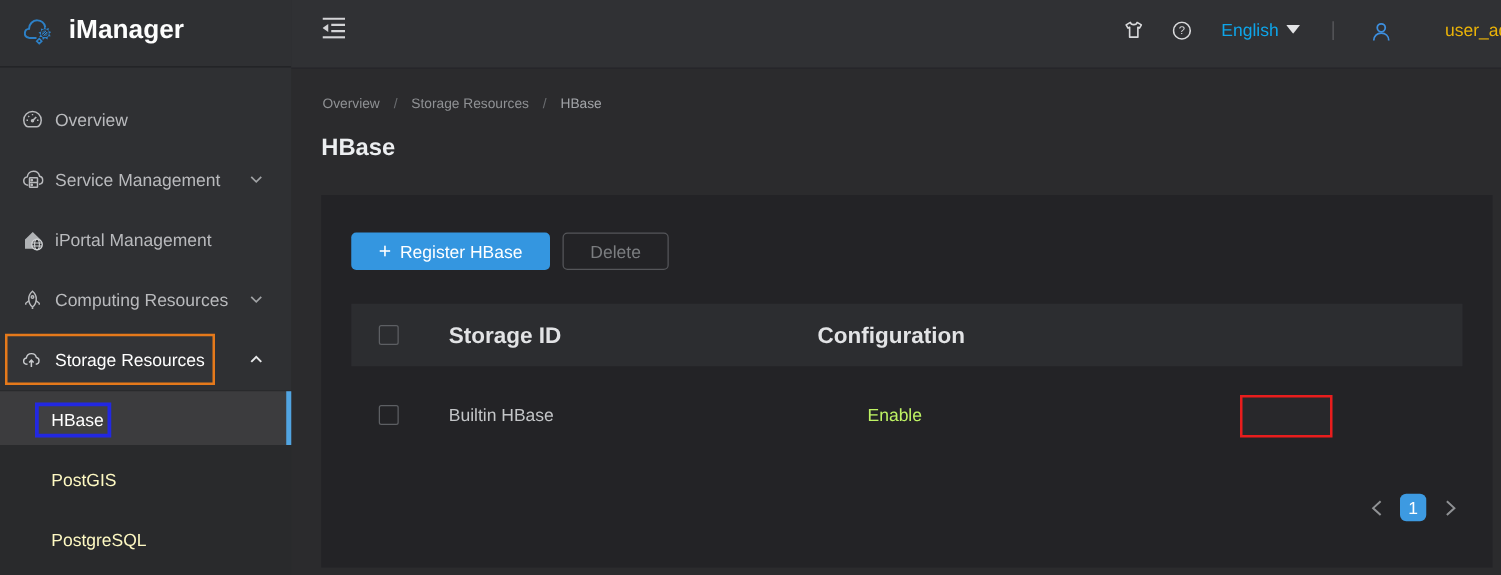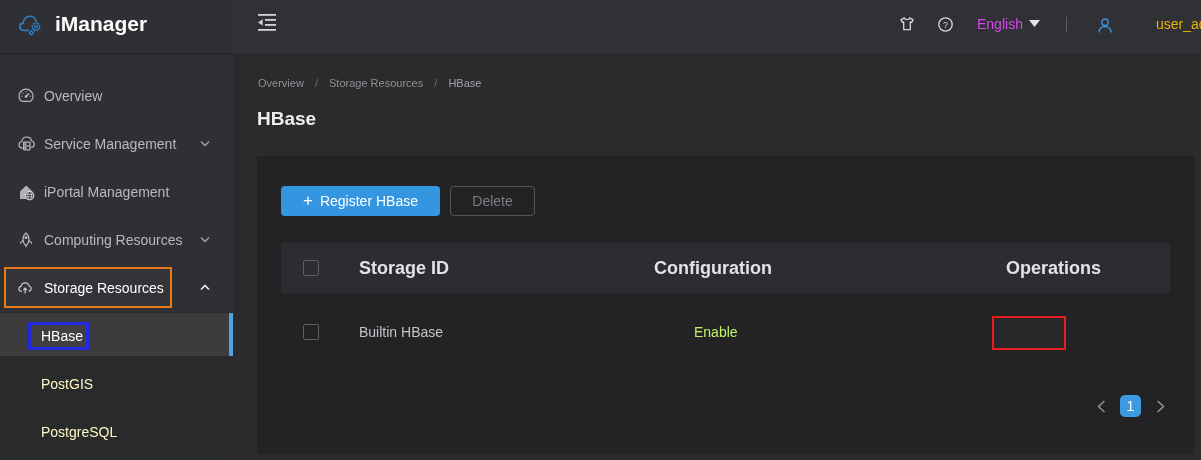--- a/index.html
+++ b/index.html
@@ -153,21 +153,21 @@
       <path d="M0 8.4 L4.6 5.2 L4.6 11.6 Z"></path>
     </g>
   </svg>
   <svg style="position:absolute; left:900px; top:17px;" width="14" height="14" viewBox="0 0 14 14" fill="none" stroke="#d8d9db" stroke-width="1.3">
     <path d="M4.3 0.9 L0.9 2.9 L2.4 5.5 L3.7 4.8 L3.7 12.7 L10.3 12.7 L10.3 4.8 L11.6 5.5 L13.1 2.9 L9.7 0.9 C9.5 1.9 8.4 2.7 7 2.7 C5.6 2.7 4.5 1.9 4.3 0.9 Z" stroke-linejoin="round"></path>
   </svg>
   <svg style="position:absolute; left:938px; top:17px;" width="15" height="15" viewBox="0 0 15 15">
     <circle cx="7.5" cy="7.5" r="6.7" fill="none" stroke="#d8d9db" stroke-width="1.3"></circle>
     <text x="7.5" y="10.6" font-size="9" fill="#d8d9db" text-anchor="middle" font-family="Liberation Sans">?</text>
   </svg>
-  <div style="position:absolute; left:977px; top:16px; font-size:14px; color:#d946ef;">English</div>
+  <div style="position:absolute; left:977px; top:16px; font-size:14px; color:#0ea5e9;">English</div>
   <svg style="position:absolute; left:1029px; top:20px;" width="11" height="7" viewBox="0 0 11 7">
       <path d="M0 0 L11 0 L5.5 7 Z" fill="#e3e4e6"></path>
     </svg>
   <div style="position:absolute; left:1066px; top:17px; width:1px; height:15px; background:#5c5d60;"></div>
   <svg style="position:absolute; left:1098px; top:18px;" width="14" height="15" viewBox="0 0 14 15" fill="none" stroke="#3d8fdf" stroke-width="1.4">
     <circle cx="7" cy="4.2" r="3.2"></circle>
     <path d="M1 14.4 C1 10.6 3.7 8.5 7 8.5 C10.3 8.5 13 10.6 13 14.4"></path>
   </svg>
   <div style="position:absolute; left:1156px; top:16px; font-size:14px; color:#eab308;">user_admin</div>
 
@@ -177,21 +177,20 @@
   <div class="panel">
     <div class="btn-blue"><span class="plus">+</span>Register HBase</div>
     <div class="btn-ghost">Delete</div>
     <div class="tbl">
       <div class="thead">
         <div class="c1">
             <span class="cbx"></span>
           </div>
         <div class="c2">Storage ID</div>
         <div class="c3">Configuration</div>
-        <div class="c4">Operations</div>
       </div>
       <div class="trow">
         <div class="c1">
             <span class="cbx"></span>
           </div>
         <div class="c2">Builtin HBase</div>
         <div class="c4"><span class="enable">Enable</span></div>
       </div>
     </div>
     <div class="pager">

